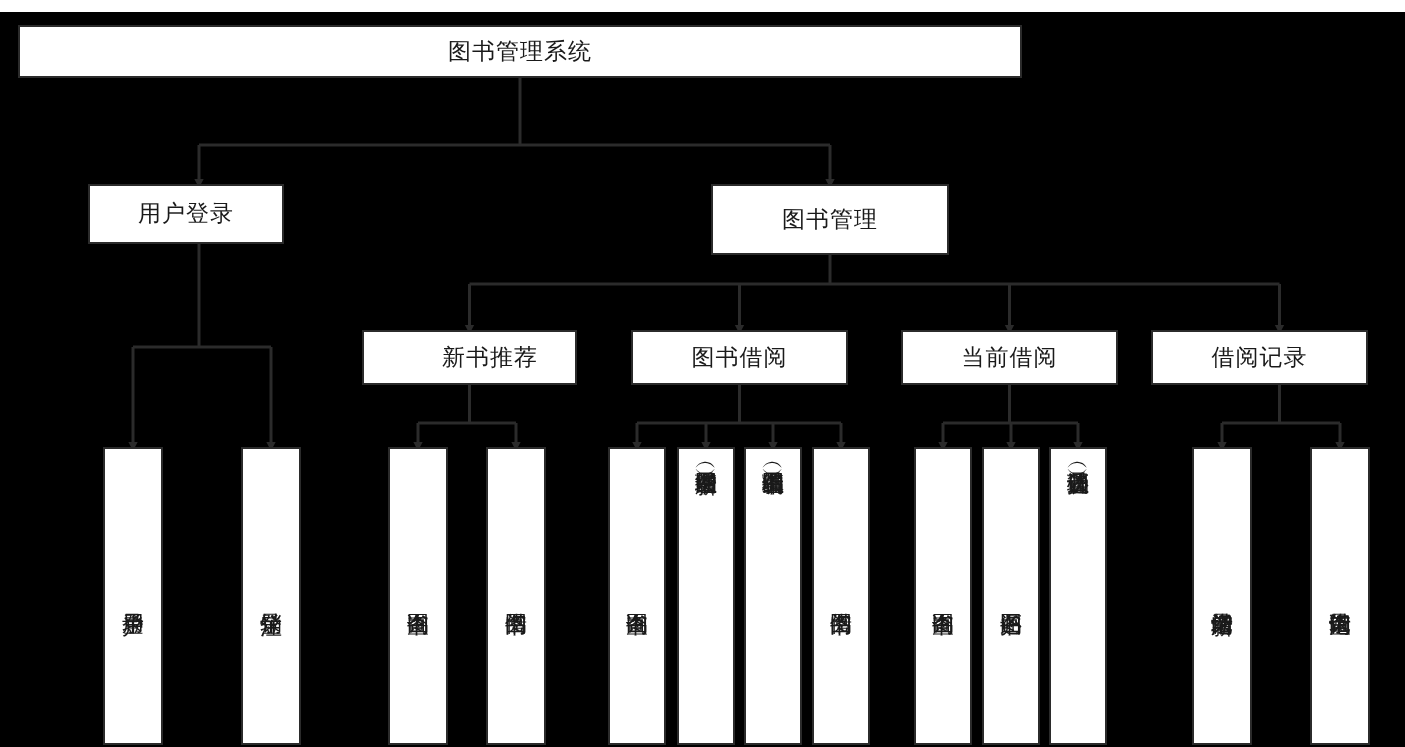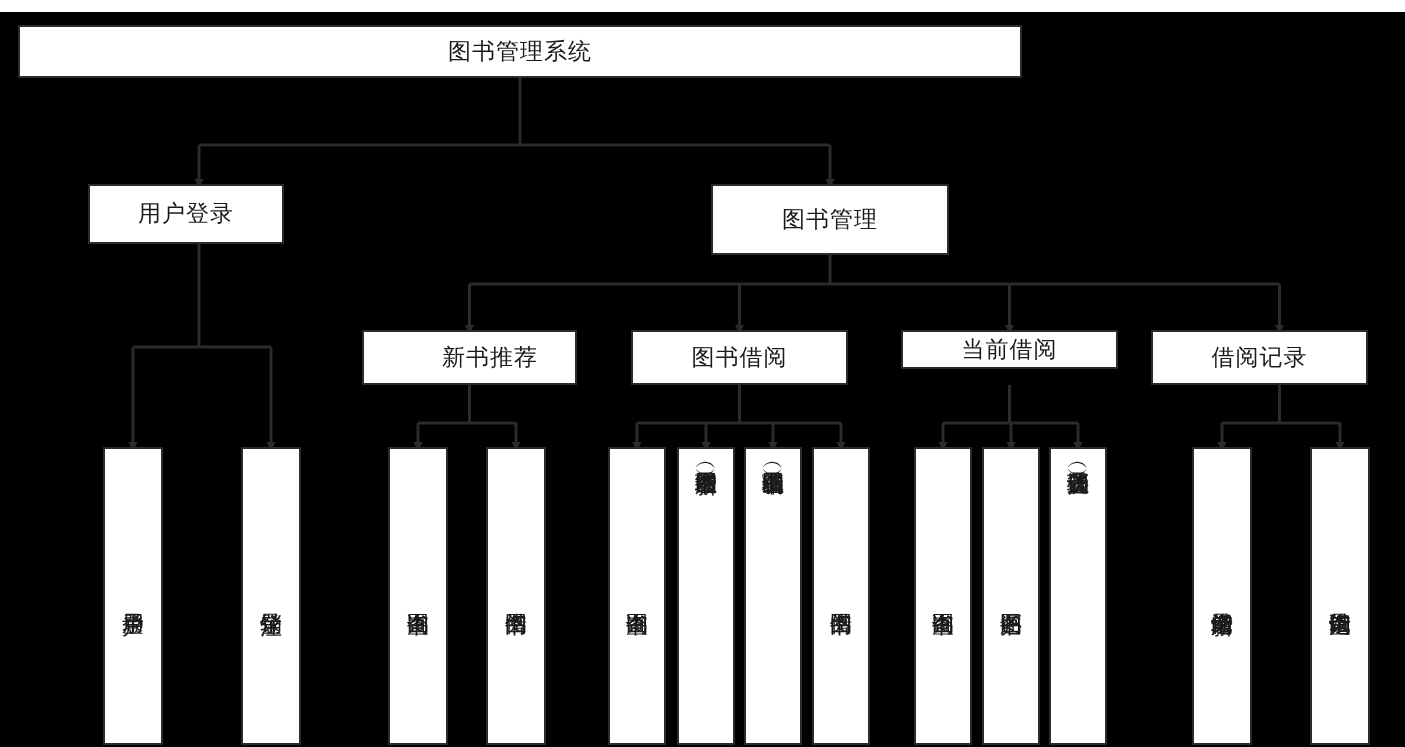--- a/index.html
+++ b/index.html
@@ -126,21 +126,21 @@
   <div class="node horiz" id="n-book-manage" style="left: 711px; top: 172px; width: 238px; height: 71px;">
     <span class="label">图书管理</span>
   </div>
 
   <div class="node horiz" id="n-new-book-recommend" style="left: 362px; top: 318px; width: 215px; height: 55px; padding-left: 41px;">
     <span class="label">新书推荐</span>
   </div>
   <div class="node horiz" id="n-book-borrow" style="left: 631px; top: 318px; width: 217px; height: 55px;">
     <span class="label">图书借阅</span>
   </div>
-  <div class="node horiz" id="n-current-borrow" style="left: 901px; top: 318px; width: 217px; height: 39px;">
+  <div class="node horiz" id="n-current-borrow" style="left: 901px; top: 318px; width: 217px; height: 55px;">
     <span class="label">当前借阅</span>
   </div>
   <div class="node horiz" id="n-borrow-record" style="left: 1151px; top: 318px; width: 217px; height: 55px;">
     <span class="label">借阅记录</span>
   </div>
 
   <div class="node vert centered" id="n-leaf-user-login" style="left: 103px; top: 435px; width: 60px; height: 298px;">
     <span class="vtext">用户登录</span>
   </div>
   <div class="node vert centered" id="n-leaf-user-logout" style="left: 241px; top: 435px; width: 60px; height: 298px;">

